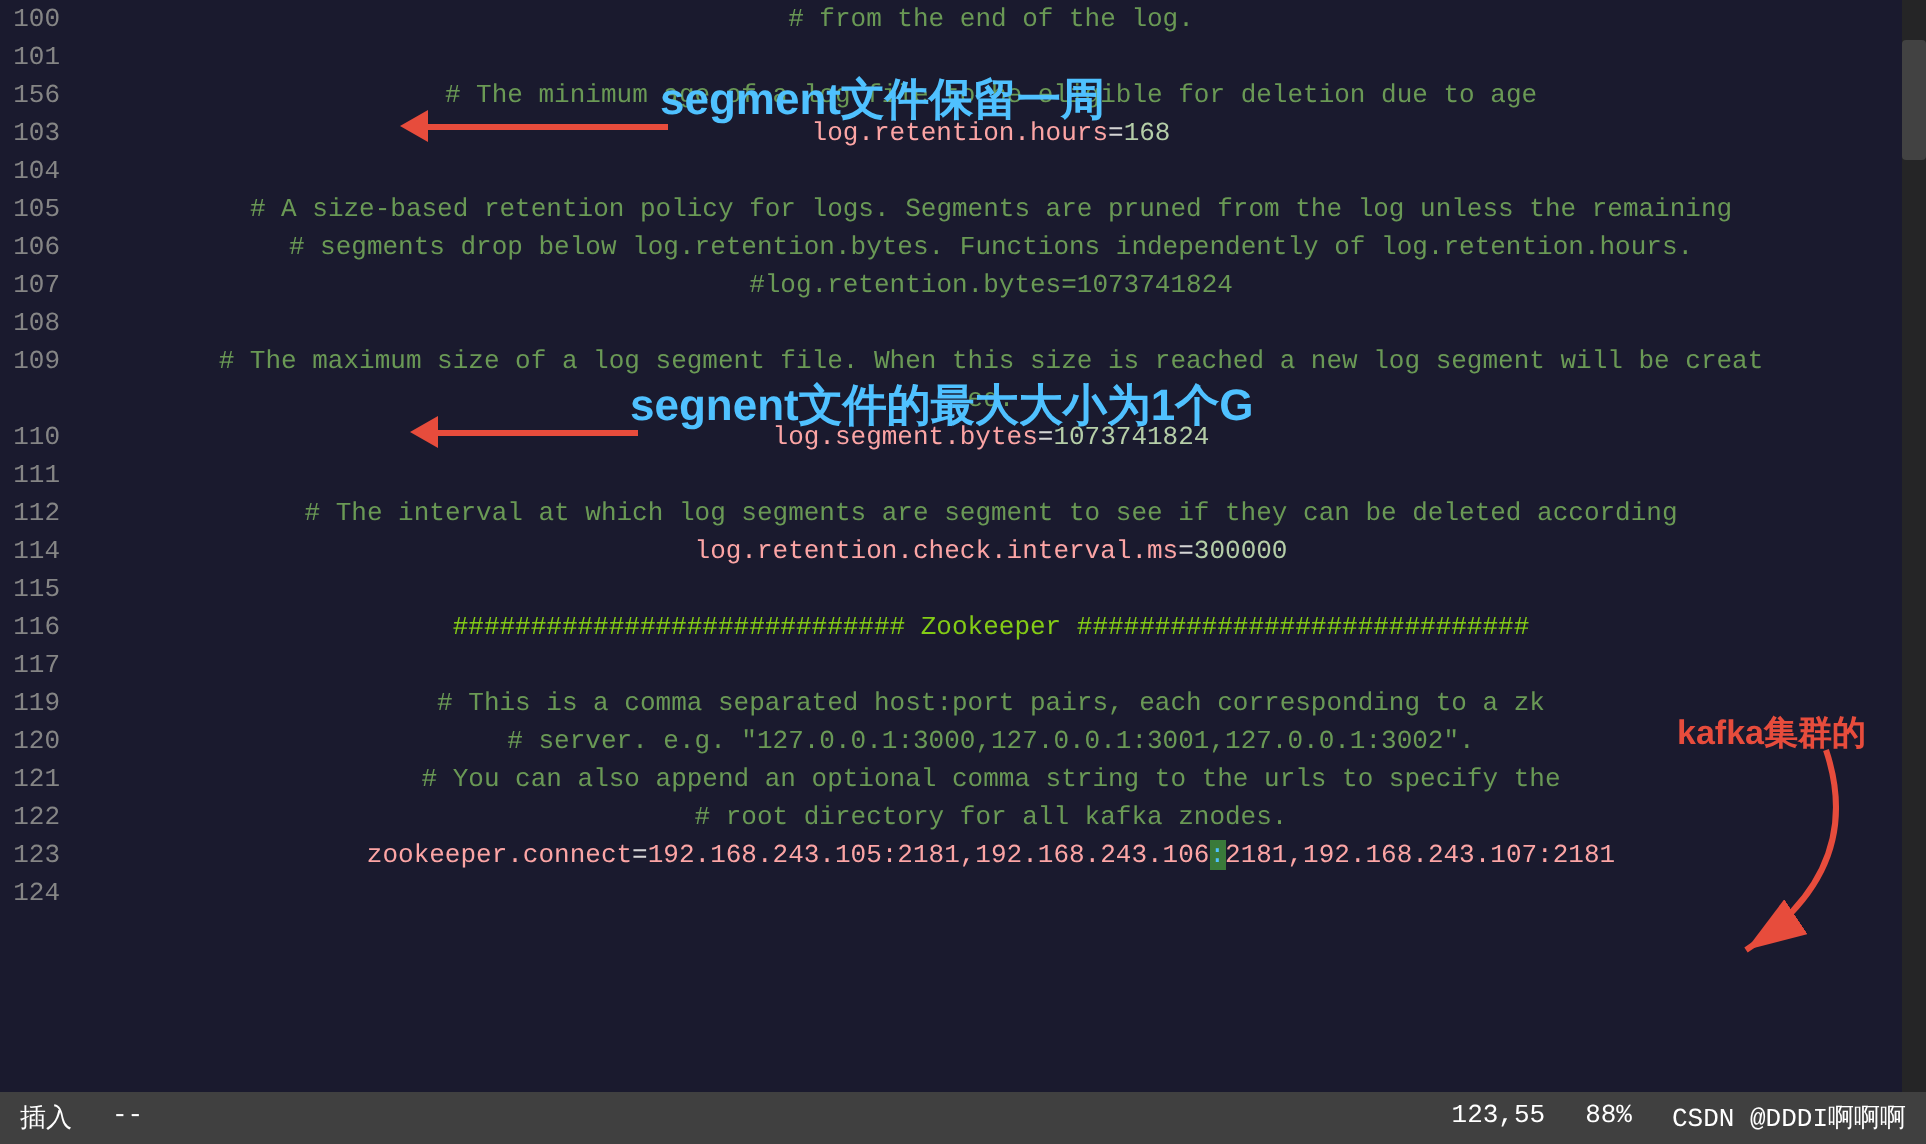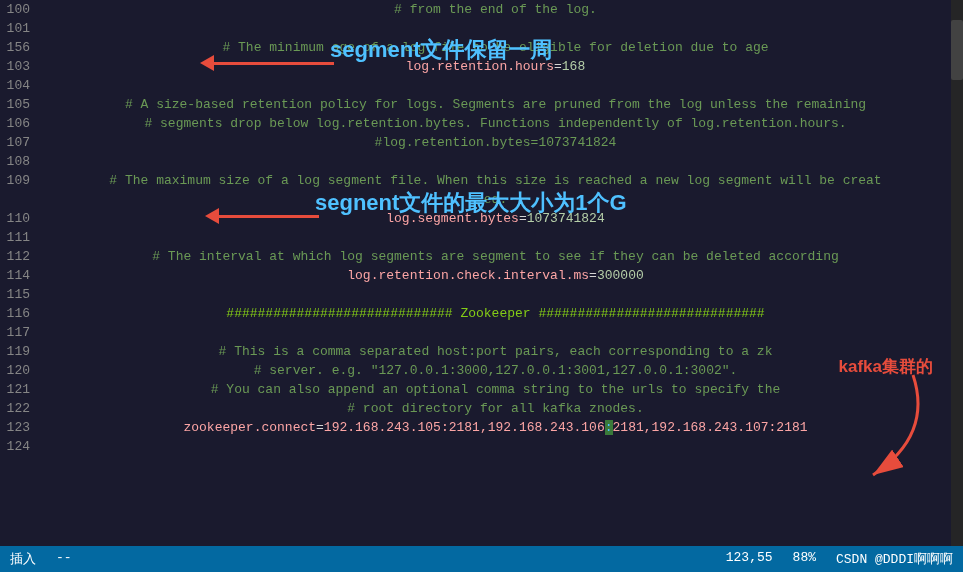--- a/index.html
+++ b/index.html
@@ -76,21 +76,21 @@
       font-weight: bold;
       color: #e74c3c;
       position: absolute;
     }
     .status-bar {
       position: absolute;
       bottom: 0;
       left: 0;
       right: 0;
       height: 26px;
-      background: #0369a1;
+      background: #404040;
       display: flex;
       align-items: flex-start;
       padding: 4px 10px;
       font-size: 13px;
       color: #ffffff;
       justify-content: space-between;
     }
     .status-left {
       display: flex;
       gap: 20px;

